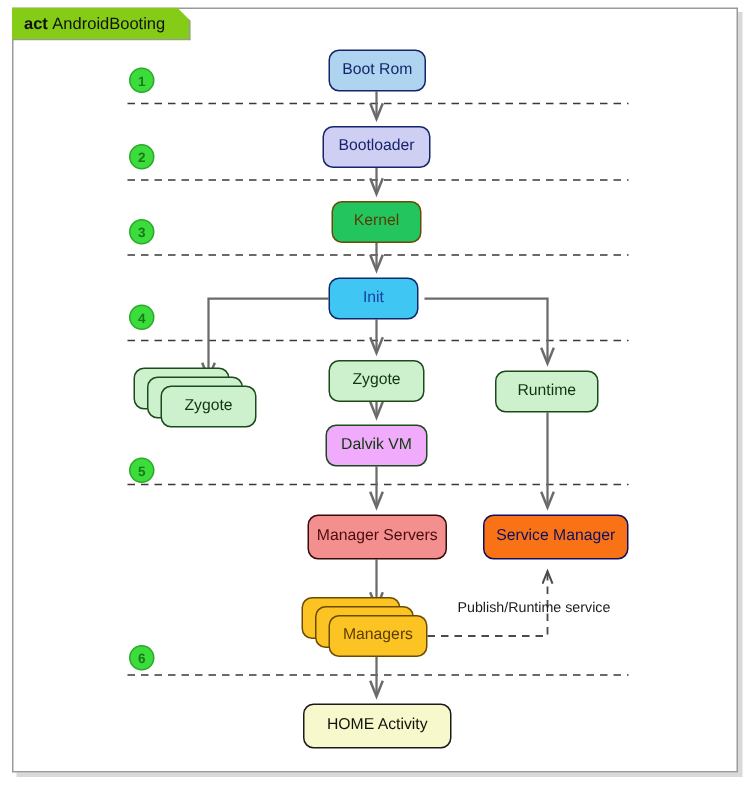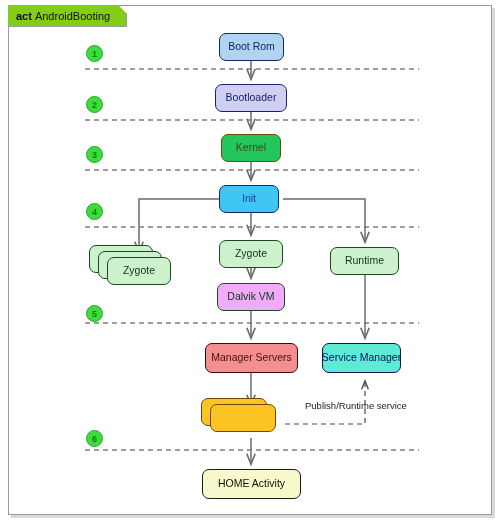--- a/index.html
+++ b/index.html
@@ -193,22 +193,23 @@
   <div class="node" style="left:107px; top:257px; width:64px; height:28px; background:#ccf1cc; border-color:#1b4a1b; color:#11350f;">Zygote</div>
 
   <div class="node" style="left:219px; top:240px; width:64px; height:28px; background:#ccf1cc; border-color:#1b4a1b; color:#11350f;">Zygote</div>
 
   <div class="node" style="left:217px; top:283px; width:68px; height:28px; background:#f0abfc; border-color:#1b4a1b; color:#11350f;">Dalvik VM</div>
 
   <div class="node" style="left:330px; top:247px; width:69px; height:28px; background:#ccf1cc; border-color:#1b4a1b; color:#11350f;">Runtime</div>
 
   <div class="node" style="left:205px; top:343px; width:93px; height:30px; background:#f48f8f; border-color:#3a0b0b; color:#4a0d0d;">Manager Servers</div>
 
-  <div class="node" style="left:322px; top:343px; width:79px; height:30px; background:#5eead4; border-color:#101060; color:#101060;">Service Manager</div>
+  <div class="node" style="left:322px; top:343px; width:97px; height:30px; background:#f97316; border-color:#101060; color:#101060;">Service Manager</div>
 
   <div class="stack-card" style="left:201px; top:398px; width:66px; height:28px; background:#fcc423; border-color:#6b4a04;"></div>
   <div class="stack-card" style="left:210px; top:404px; width:66px; height:28px; background:#fcc423; border-color:#6b4a04;"></div>
+  <div class="node" style="left:219px; top:410px; width:66px; height:28px; background:#fcc423; border-color:#6b4a04; color:#5a3d04;">Managers</div>
 
   <div class="node" style="left:202px; top:469px; width:99px; height:30px; background:#f8f8cd; border-color:#1b1b1b; color:#11110b;">HOME Activity</div>
 
   <div class="edge-label" style="left:305px; top:400px;">Publish/Runtime service</div>
 
 </div>
 
 </body></html>

